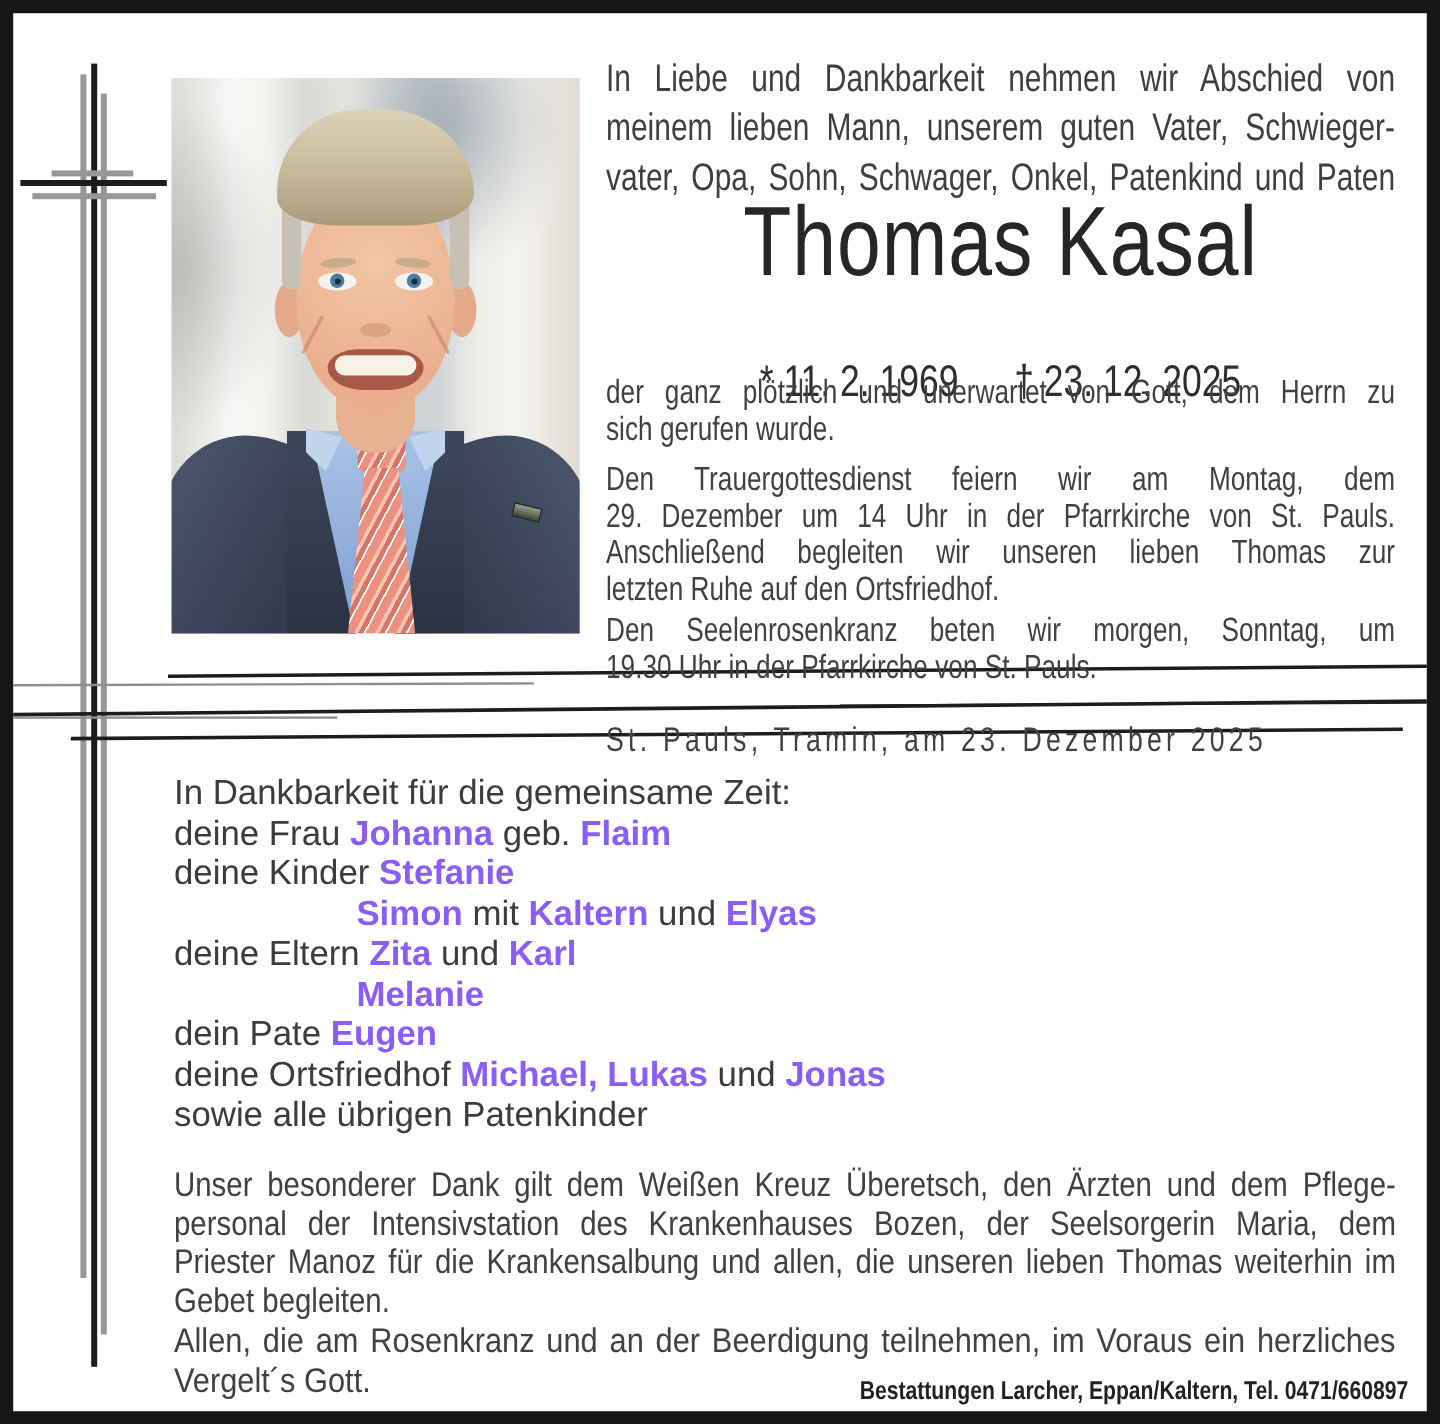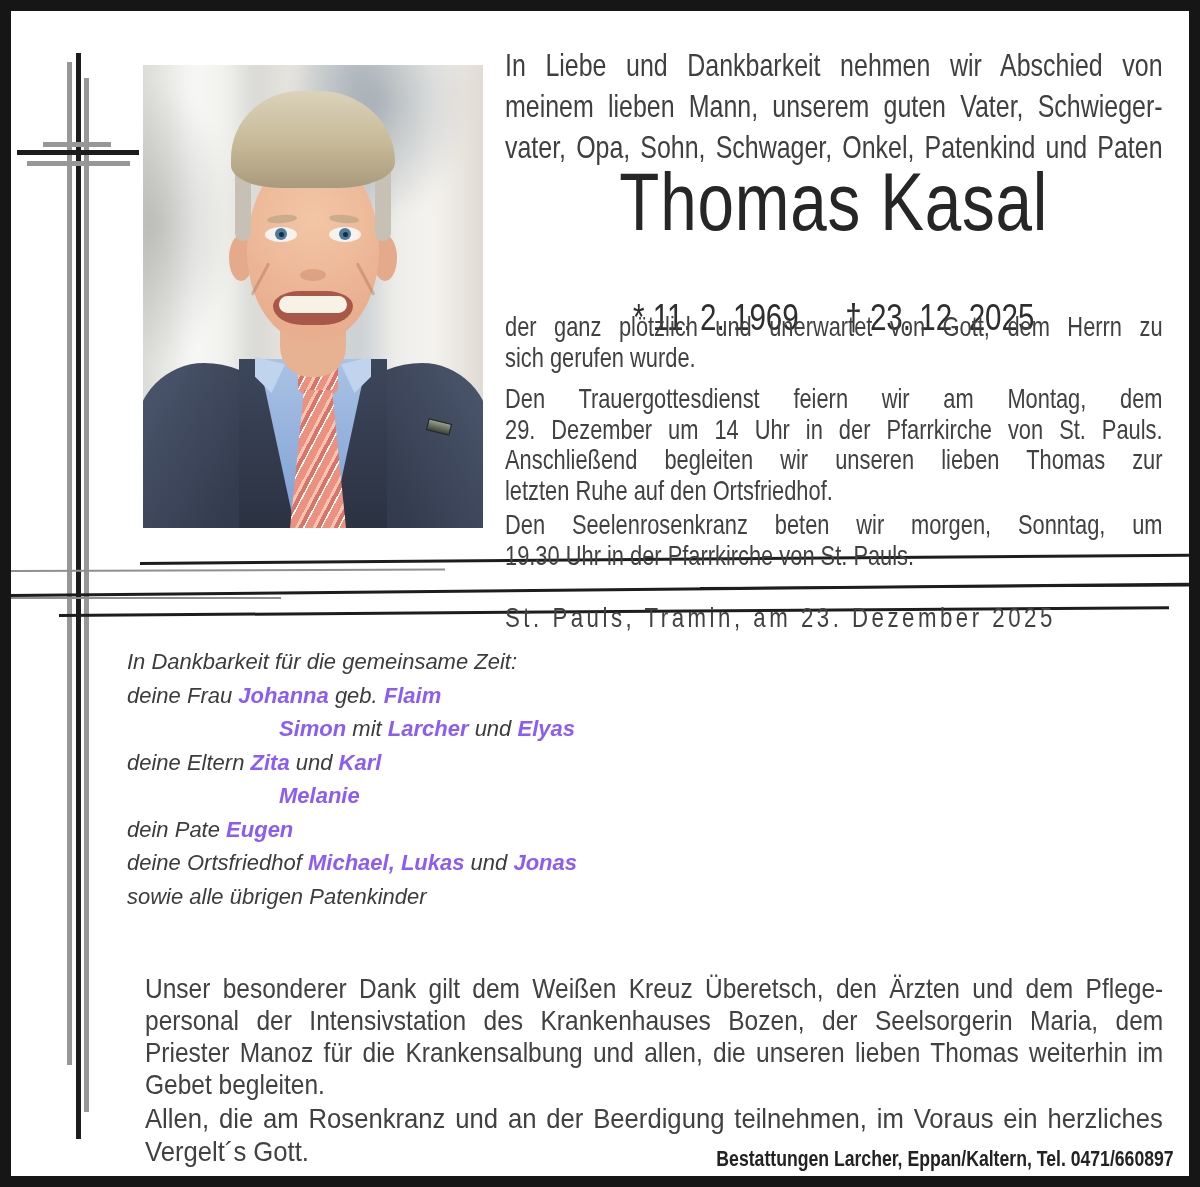--- a/index.html
+++ b/index.html
@@ -17,21 +17,21 @@
   .name{left:505px;top:156px;width:822px;transform:scaleX(0.80);
     font-size:82px;line-height:92px;text-align:center;color:#262626;letter-spacing:1px;}
   .dates{left:505px;top:297px;width:822px;transform:scaleX(0.80);
     font-size:37px;text-align:center;color:#2e2e2e;}
   .dates .gap{display:inline-block;width:58px;}
   .bodyR{left:505px;width:843px;transform:scaleX(0.78);
     font-size:28px;line-height:30.5px;color:#414141;}
   .p1{top:312px;} .p2{top:384px;} .p3{top:510px;}
   .placeDate{left:505px;top:601px;width:843px;transform:scaleX(0.78);
     font-size:28.5px;letter-spacing:4.5px;color:#414141;}
-  .family{left:127px;top:645px;font-size:22px;line-height:33.5px;color:#3c3c3c;font-style:italic;}
+  .family{left:145px;top:645px;font-size:29px;line-height:33.5px;color:#3c3c3c;}
   .family .ind{padding-left:152px;}
   .family .b,.family b{font-weight:700;color:#8b5cf6;}
   .thanks{left:145px;top:972px;width:1184px;transform:scaleX(0.86);
     font-size:28.5px;line-height:32px;color:#414141;}
   .closing{left:145px;top:1102px;width:1131px;transform:scaleX(0.90);
     font-size:28.5px;line-height:32.5px;color:#414141;}
   .credit{position:absolute;right:26px;top:1147px;transform:scaleX(0.82);
     transform-origin:right top;font-size:21.5px;font-weight:700;color:#222;}
   
   .bar{position:absolute;}
@@ -177,21 +177,22 @@
   <div class="tb bodyR p3">
       <div class="ln jl">Den Seelenrosenkranz beten wir morgen, Sonntag, um</div>
       <div class="ln">19.30 Uhr in der Pfarrkirche von St. Pauls.</div>
     </div>
   <div class="tb placeDate">St. Pauls, Tramin, am 23. Dezember 2025</div>
 
   <div class="tb family">
     <div class="ln">In Dankbarkeit für die gemeinsame Zeit:</div>
     <div>
         <div class="ln"><span>deine Frau </span><span class="b">Johanna</span><span> geb. </span><span class="b">Flaim</span></div>
-        <div class="ln ind"><span class="b">Simon</span><span> mit </span><span class="b">Larcher</span><span> und </span><span class="b">Elyas</span></div>
+        <div class="ln"><span>deine Kinder </span><span class="b">Stefanie</span></div>
+        <div class="ln ind"><span class="b">Simon</span><span> mit </span><span class="b">Kaltern</span><span> und </span><span class="b">Elyas</span></div>
         <div class="ln"><span>deine Eltern </span><span class="b">Zita</span><span> und </span><span class="b">Karl</span></div>
         <div class="ln ind"><span class="b">Melanie</span></div>
         <div class="ln"><span>dein Pate </span><span class="b">Eugen</span></div>
         <div class="ln"><span>deine Ortsfriedhof </span><span class="b">Michael, Lukas</span><span> und </span><span class="b">Jonas</span></div>
         <div class="ln"><span>sowie alle übrigen Patenkinder</span></div>
       </div>
   </div>
 
   <div class="tb thanks">
       <div class="ln jl">Unser besonderer Dank gilt dem Weißen Kreuz Überetsch, den Ärzten und dem Pflege-</div>

